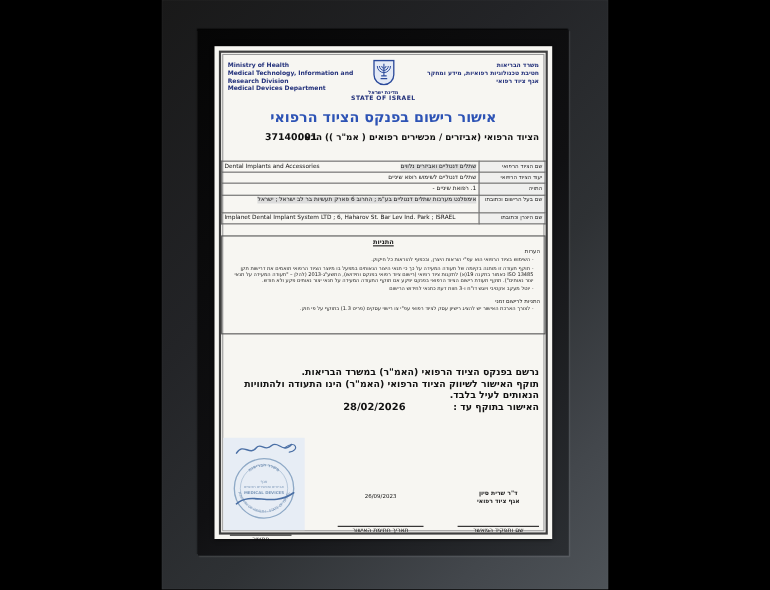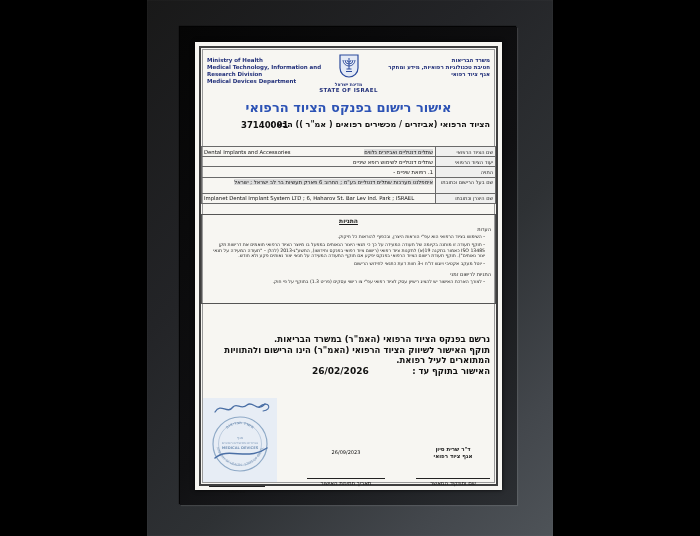--- a/index.html
+++ b/index.html
@@ -159,25 +159,25 @@
           <li>יוטל מעקב אקטיבי ויוגש דו"ח ו-3 חוות דעת כתנאי לחידוש הרישום</li>
         </ul>
         <div class="cond-sub">התניות לרישום זמני</div>
         <ul class="notes">
           <li>לצורך הארכת האישור יש להציג רישיון עסק לציוד רפואי עפ"י צו רישוי עסקים (פריט 1.3) בתוקף על פי חוק.</li>
         </ul>
       </div>
 
       <div class="stmt">
         <div>נרשם בפנקס הציוד הרפואי (האמ"ר) במשרד הבריאות.</div>
-        <div>תוקף האישור לשיווק הציוד הרפואי (האמ"ר) הינו הרישום ולהתוויות</div>
-        <div>המתוארים לעיל רפואת.</div>
+        <div>תוקף האישור לשיווק הציוד הרפואי (האמ"ר) הינו התעודה ולהתוויות</div>
+        <div>הנאותים לעיל בלבד.</div>
         <div class="stmt-line4">
           <span>האישור בתוקף עד :</span>
-          <span class="stmt-date">26/02/2026</span>
+          <span class="stmt-date">28/02/2026</span>
         </div>
       </div>
 
       <div class="stamp-box">
         <svg width="74" height="84" viewBox="0 0 74 84">
           <defs>
             <path id="arcTop" d="M 17,46 A 20,20 0 0 1 57,46" fill="none"></path>
             <path id="arcBot" d="M 13,44 A 24,24 0 0 0 61,44" fill="none"></path>
           </defs>
           <circle cx="37" cy="46" r="27" fill="none" stroke="#8ea9c6" stroke-width="1.2"></circle>

